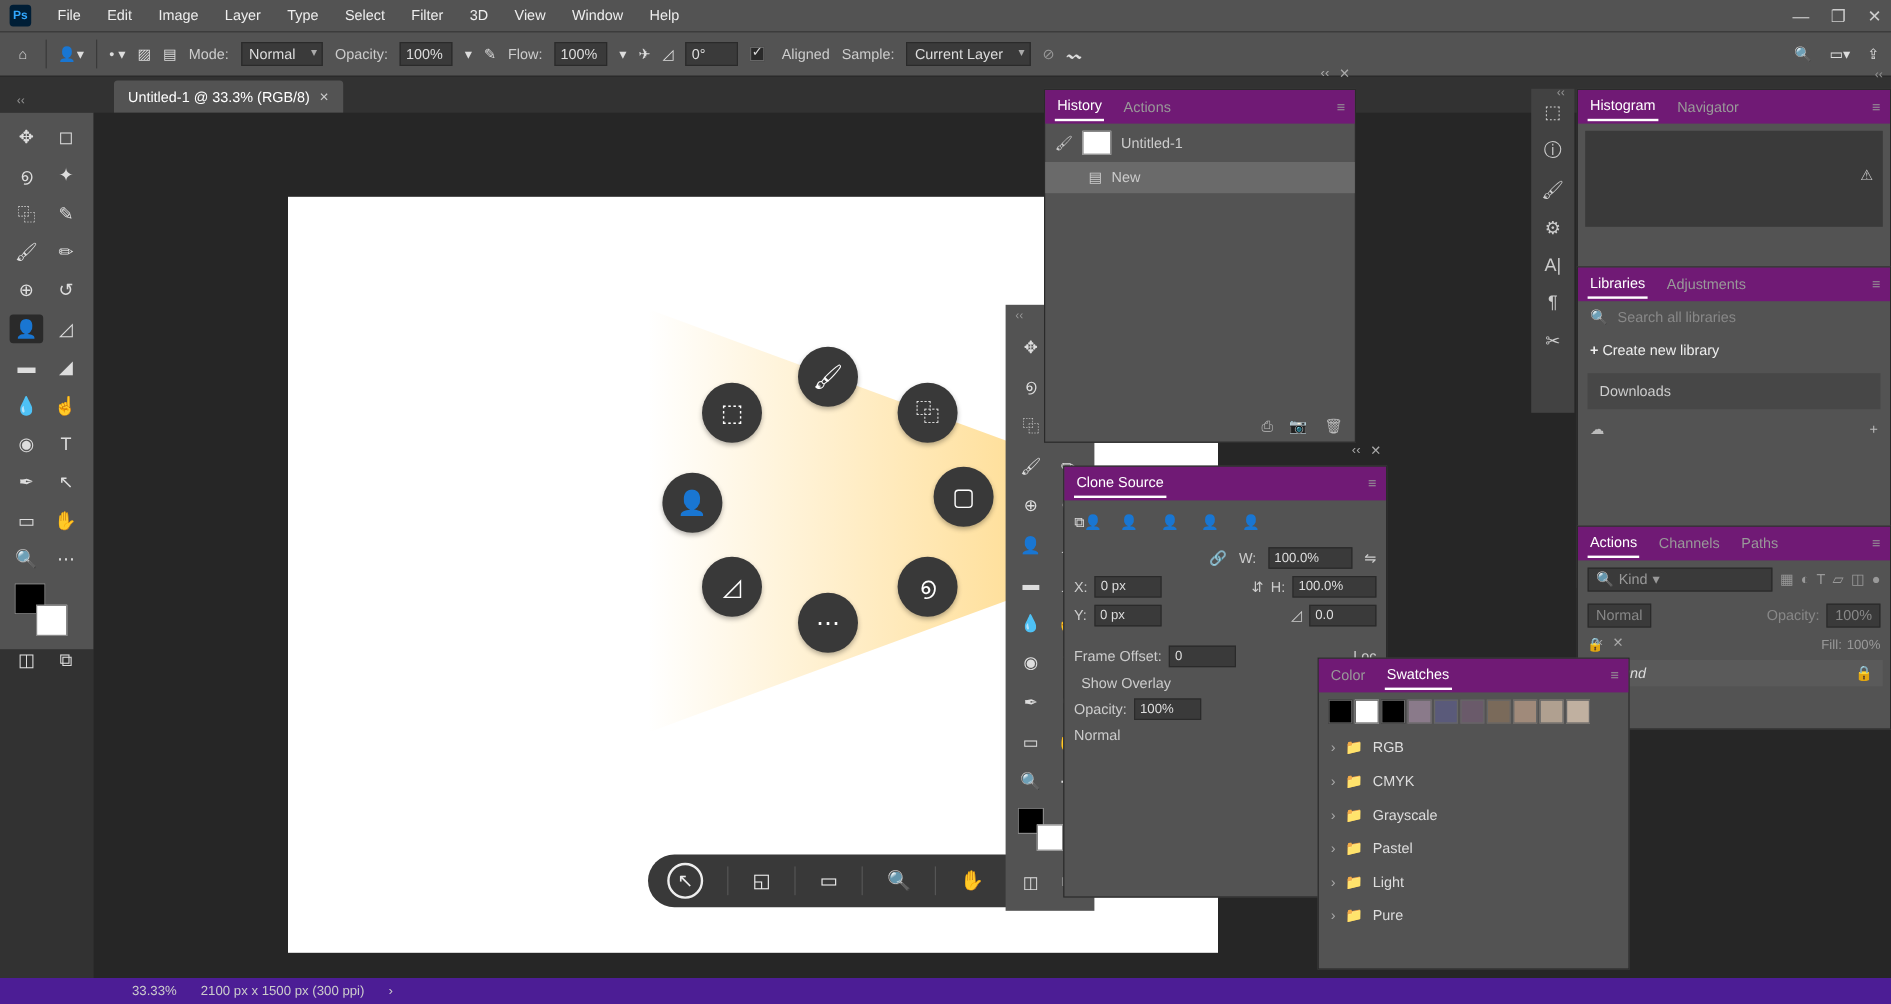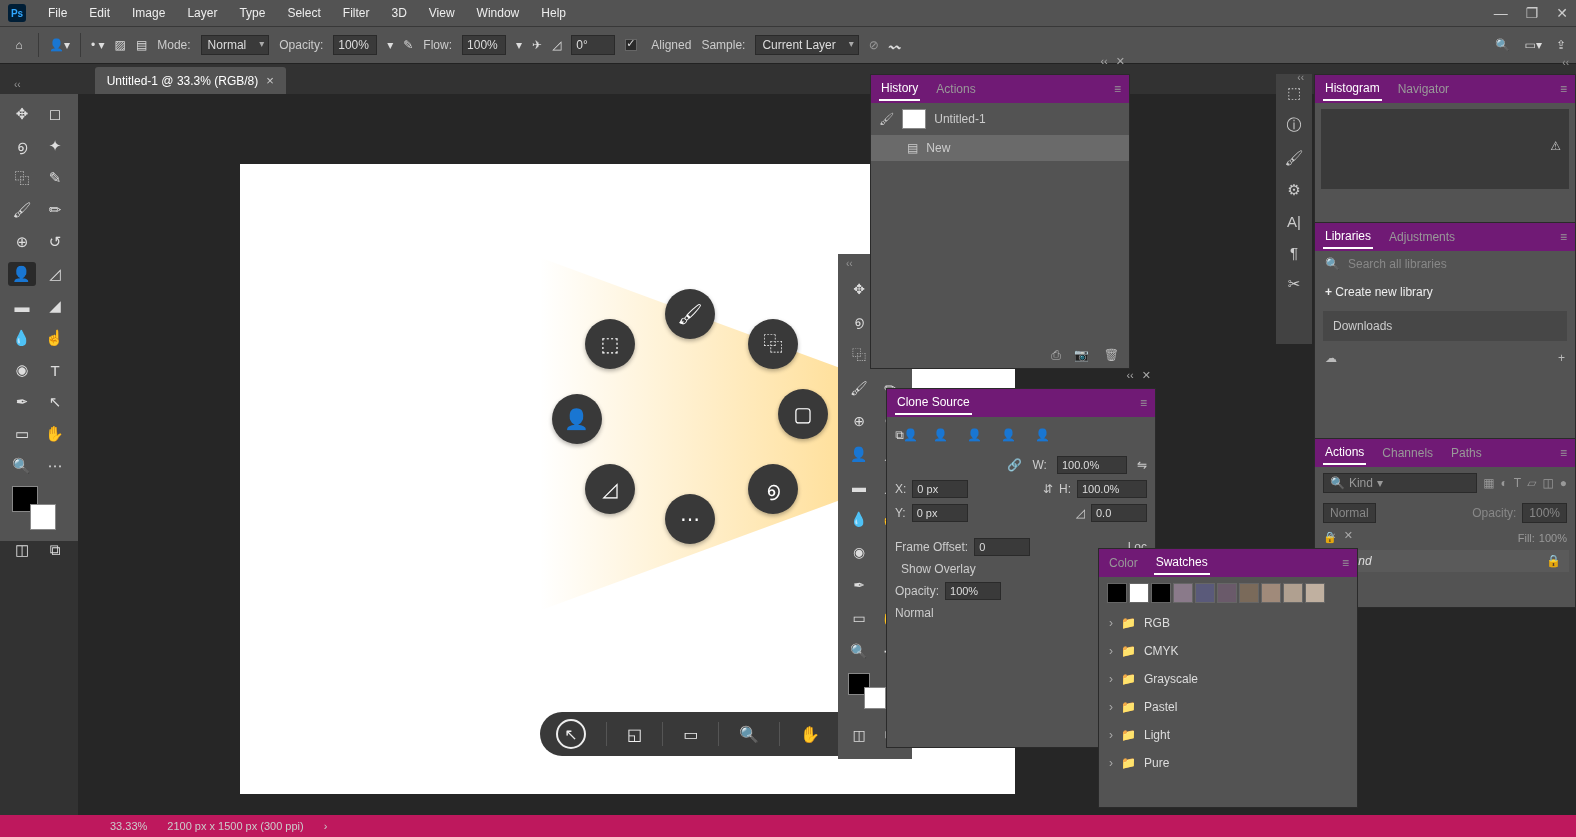--- a/index.html
+++ b/index.html
@@ -90,21 +90,21 @@
 .layers-panel .lockrow{display:flex;gap:4px;padding:4px 8px;color:#999;font-size:11px;align-items:center;}
 .layers-panel .layer{display:flex;align-items:center;gap:8px;background:#5a5a5a;padding:4px 8px;margin:2px 6px;color:#ddd;font-style:italic;}
 .layers-panel .lock{margin-left:auto;font-style:normal;}
 
 .swatches-panel{left:1098px;top:548px;width:260px;height:260px;}
 .swatches-panel .swrow{display:flex;gap:2px;padding:6px 8px;flex-wrap:wrap;}
 .swatches-panel .sw{width:20px;height:20px;border:1px solid #666;}
 .swatches-panel .folder{display:flex;align-items:center;gap:8px;padding:7px 10px;color:#ddd;}
 .swatches-panel .folder::before{content:"›";color:#aaa;}
 
-.statusbar{position:absolute;bottom:0;left:0;right:0;height:22px;background:#be185d;display:flex;align-items:center;padding:0 12px;gap:20px;color:#ccc;font-size:11px;}
+.statusbar{position:absolute;bottom:0;left:0;right:0;height:22px;background:#4c1d95;display:flex;align-items:center;padding:0 12px;gap:20px;color:#ccc;font-size:11px;}
 .collapse-arrows{position:absolute;color:#999;font-size:10px;}
 </style>
 </head>
 <body>
 
 <div class="menubar">
   <div class="ps-icon">Ps</div>
   <div class="mitem">File</div>
   <div class="mitem">Edit</div>
   <div class="mitem">Image</div>

